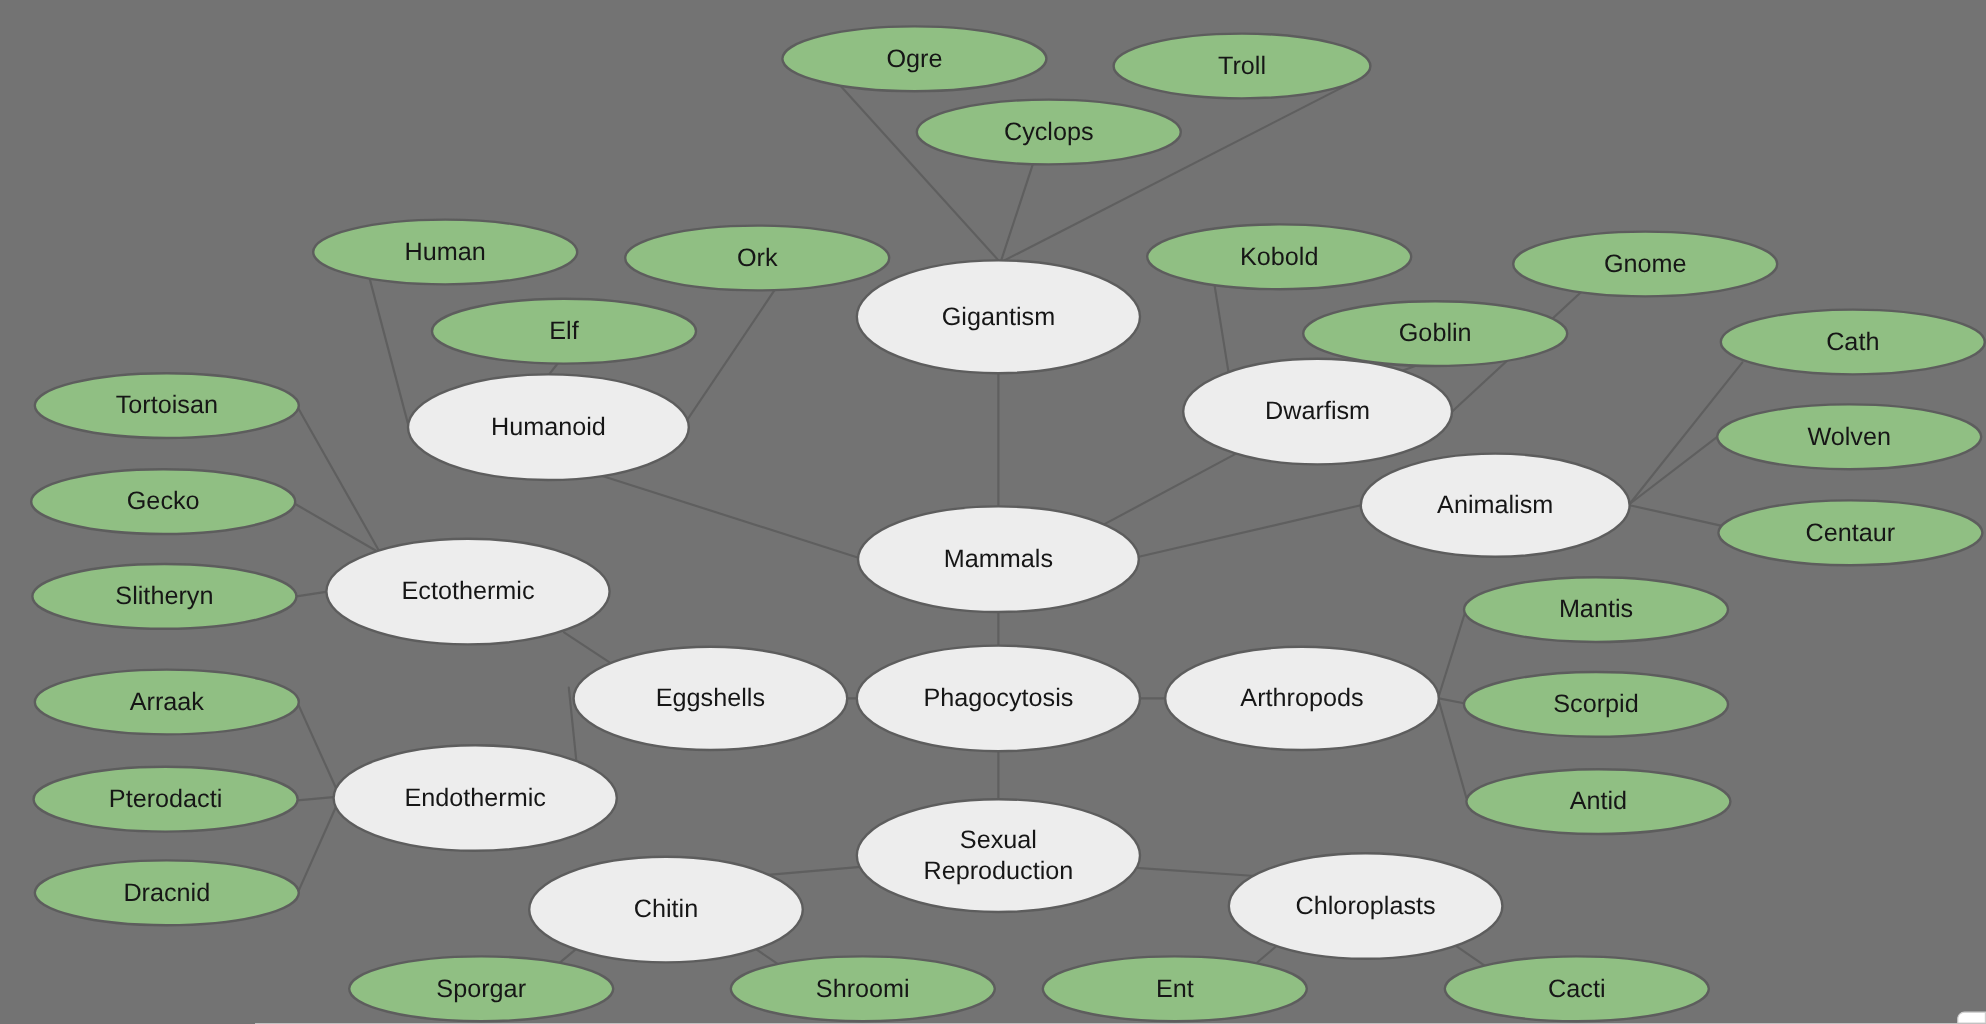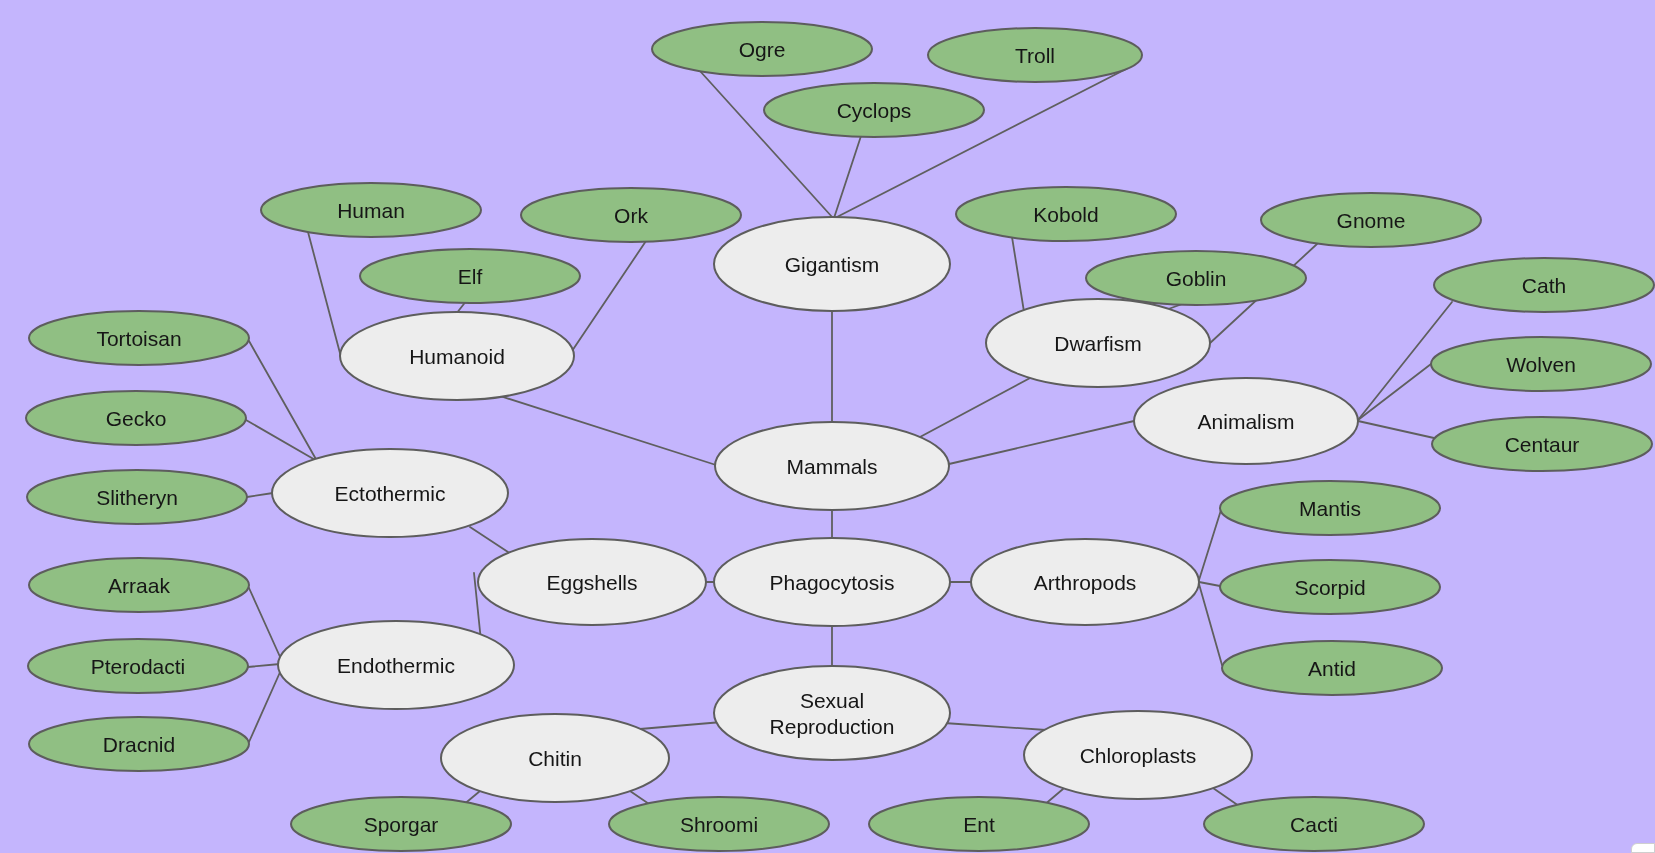--- a/index.html
+++ b/index.html
@@ -6,21 +6,21 @@
     margin: 0;
     padding: 0;
     background: #f7f7f8;
     font-family: "Liberation Sans", sans-serif;
   }
   .stage {
     position: relative;
     width: 1655px;
     height: 853px;
     overflow: hidden;
-    background: #c4b5fd;
+    background: #737373;
   }
   svg.diagram {
     display: block;
     width: 1655px;
     height: 853px;
   }
   .edge {
     stroke-linecap: round;
     fill: none;
   }

